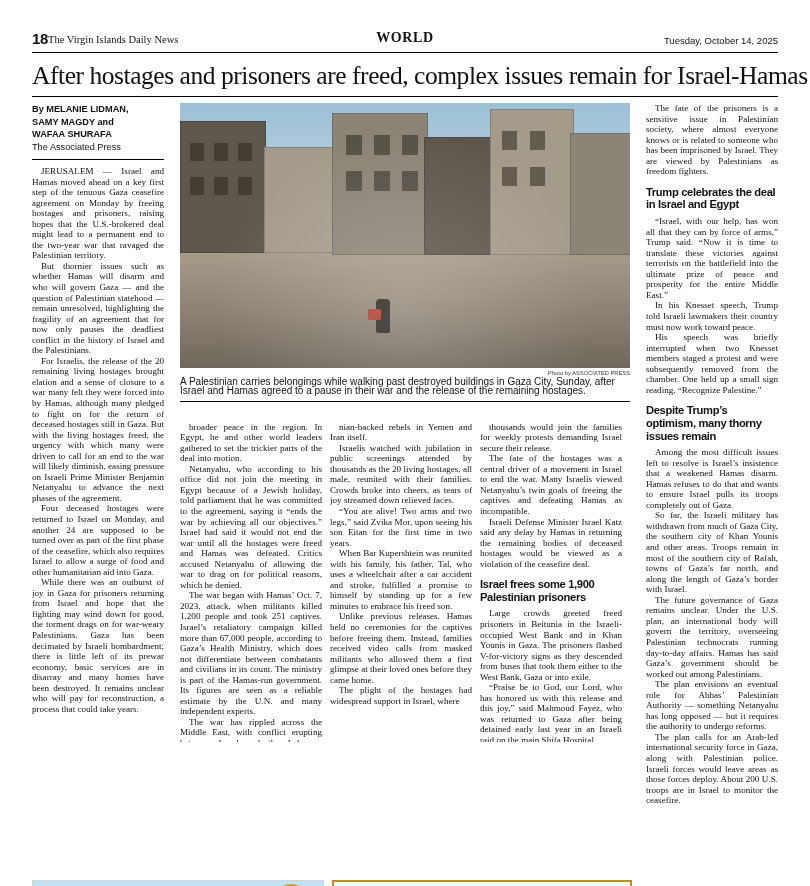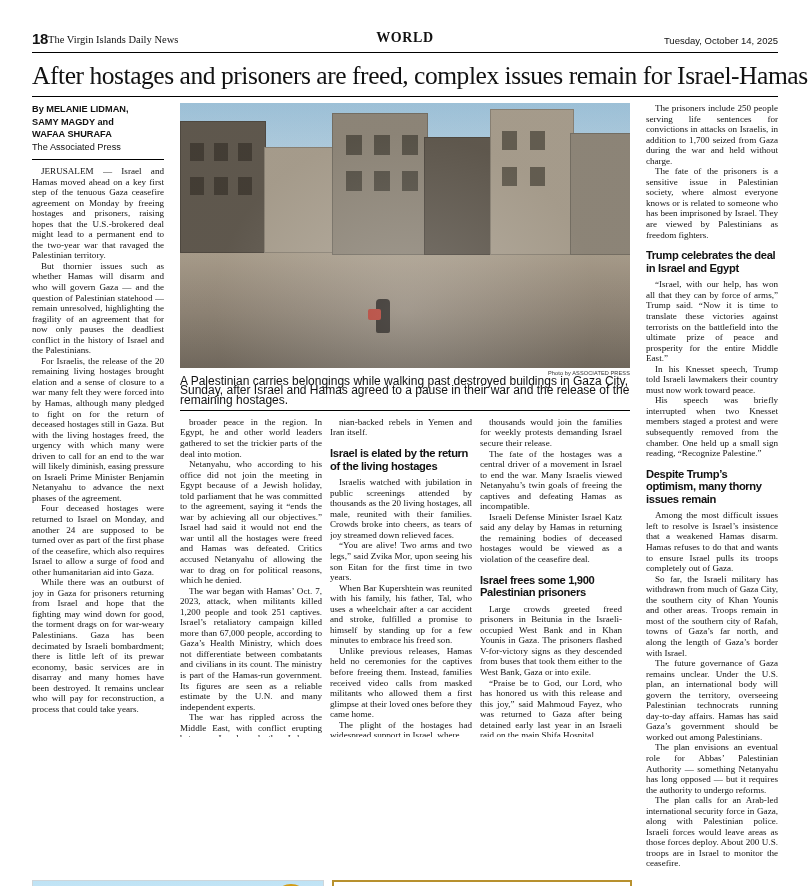--- a/index.html
+++ b/index.html
@@ -90,24 +90,24 @@
   .ph-bag { position:absolute; width:13px; height:11px; background:#b03a2e; border-radius:2px; }
   .ph-dust { position:absolute; inset:0; background:radial-gradient(ellipse at 50% 78%, rgba(255,255,255,.18), rgba(120,110,95,.05) 60%); }
 
   .photo-credit {
     font-family:"Liberation Sans", sans-serif;
     font-size:5.6px; text-align:right; color:#333;
     padding-top:2px; letter-spacing:.1px;
   }
   .caption {
     font-family:"Liberation Sans", sans-serif;
-    font-size:12px; line-height:9.3px;
+    font-size:10px; line-height:9.3px;
     padding-top:1px; padding-bottom:5px;
     border-bottom:0.8px solid #000;
-    margin-bottom:6px;
+    margin-bottom:20px;
   }
 
   
   .lower { display:flex; gap:8px; margin-top:0; }
 
   
   .ads { display:flex; gap:8px; margin-top:7px; }
 
   .ad-ct {
     width: 292px; height: 138px; position:relative; overflow:hidden;
@@ -226,42 +226,40 @@
 
         <div class="col clip" style="height:320px">
           <p class="body">broader peace in the region. In Egypt, he and other world leaders gathered to set the trickier parts of the deal into motion.</p>
           <p class="body">Netanyahu, who according to his office did not join the meeting in Egypt because of a Jewish holiday, told parliament that he was committed to the agreement, saying it “ends the war by achieving all our objectives.” Israel had said it would not end the war until all the hostages were freed and Hamas was defeated. Critics accused Netanyahu of allowing the war to drag on for political reasons, which he denied.</p>
           <p class="body">The war began with Hamas’ Oct. 7, 2023, attack, when militants killed 1,200 people and took 251 captives. Israel’s retaliatory campaign killed more than 67,000 people, according to Gaza’s Health Ministry, which does not differentiate between combatants and civilians in its count. The ministry is part of the Hamas-run government. Its figures are seen as a reliable estimate by the U.N. and many independent experts.</p>
           <p class="body">The war has rippled across the Middle East, with conflict erupting between Israel and the Lebanese Hezbollah, Ira-</p>
         </div>
 
         <div class="col clip" style="height:320px">
           <p class="body">nian-backed rebels in Yemen and Iran itself.</p>
-          <h3 class="subhead">Israel is elated by the return of the living hostages</h3>
           <p class="body">Israelis watched with jubilation in public screenings attended by thousands as the 20 living hostages, all male, reunited with their families. Crowds broke into cheers, as tears of joy streamed down relieved faces.</p>
           <p class="body">“You are alive! Two arms and two legs,” said Zvika Mor, upon seeing his son Eitan for the first time in two years.</p>
           <p class="body">When Bar Kupershtein was reunited with his family, his father, Tal, who uses a wheelchair after a car accident and stroke, fulfilled a promise to himself by standing up for a few minutes to embrace his freed son.</p>
           <p class="body">Unlike previous releases, Hamas held no ceremonies for the captives before freeing them. Instead, families received video calls from masked militants who allowed them a first glimpse at their loved ones before they came home.</p>
           <p class="body">The plight of the hostages had widespread support in Israel, where</p>
         </div>
 
         <div class="col clip" style="height:320px">
           <p class="body">thousands would join the families for weekly protests demanding Israel secure their release.</p>
           <p class="body">The fate of the hostages was a central driver of a movement in Israel to end the war. Many Israelis viewed Netanyahu’s twin goals of freeing the captives and defeating Hamas as incompatible.</p>
           <p class="body">Israeli Defense Minister Israel Katz said any delay by Hamas in returning the remaining bodies of deceased hostages would be viewed as a violation of the ceasefire deal.</p>
           <h3 class="subhead">Israel frees some 1,900 Palestinian prisoners</h3>
           <p class="body">Large crowds greeted freed prisoners in Beitunia in the Israeli-occupied West Bank and in Khan Younis in Gaza. The prisoners flashed V-for-victory signs as they descended from buses that took them either to the West Bank, Gaza or into exile.</p>
           <p class="body">“Praise be to God, our Lord, who has honored us with this release and this joy,” said Mahmoud Fayez, who was returned to Gaza after being detained early last year in an Israeli raid on the main Shifa Hospital.</p>
         </div>
 
       </div>
     </div>
 
     <div class="col clip" style="height:770px">
-      <p class="body">The prisoners include 250 people serving life sentences for convictions in attacks on Israelis, in addition to 1,700 seized from Gaza during the war and held without charge.</p>
       <p class="body">The fate of the prisoners is a sensitive issue in Palestinian society, where almost everyone knows or is related to someone who has been imprisoned by Israel. They are viewed by Palestinians as freedom fighters.</p>
       <h3 class="subhead">Trump celebrates the deal in Israel and Egypt</h3>
       <p class="body">“Israel, with our help, has won all that they can by force of arms,” Trump said. “Now it is time to translate these victories against terrorists on the battlefield into the ultimate prize of peace and prosperity for the entire Middle East.”</p>
       <p class="body">In his Knesset speech, Trump told Israeli lawmakers their country must now work toward peace.</p>
       <p class="body">His speech was briefly interrupted when two Knesset members staged a protest and were subsequently removed from the chamber. One held up a small sign reading, “Recognize Palestine.”</p>
       <h3 class="subhead">Despite Trump’s optimism, many thorny issues remain</h3>
       <p class="body">Among the most difficult issues left to resolve is Israel’s insistence that a weakened Hamas disarm. Hamas refuses to do that and wants to ensure Israel pulls its troops completely out of Gaza.</p>
       <p class="body">So far, the Israeli military has withdrawn from much of Gaza City, the southern city of Khan Younis and other areas. Troops remain in most of the southern city of Rafah, towns of Gaza’s far north, and along the length of Gaza’s border with Israel.</p>
       <p class="body">The future governance of Gaza remains unclear. Under the U.S. plan, an international body will govern the territory, overseeing Palestinian technocrats running day-to-day affairs. Hamas has said Gaza’s government should be worked out among Palestinians.</p>
       <p class="body">The plan envisions an eventual role for Abbas’ Palestinian Authority — something Netanyahu has long opposed — but it requires the authority to undergo reforms.</p>

